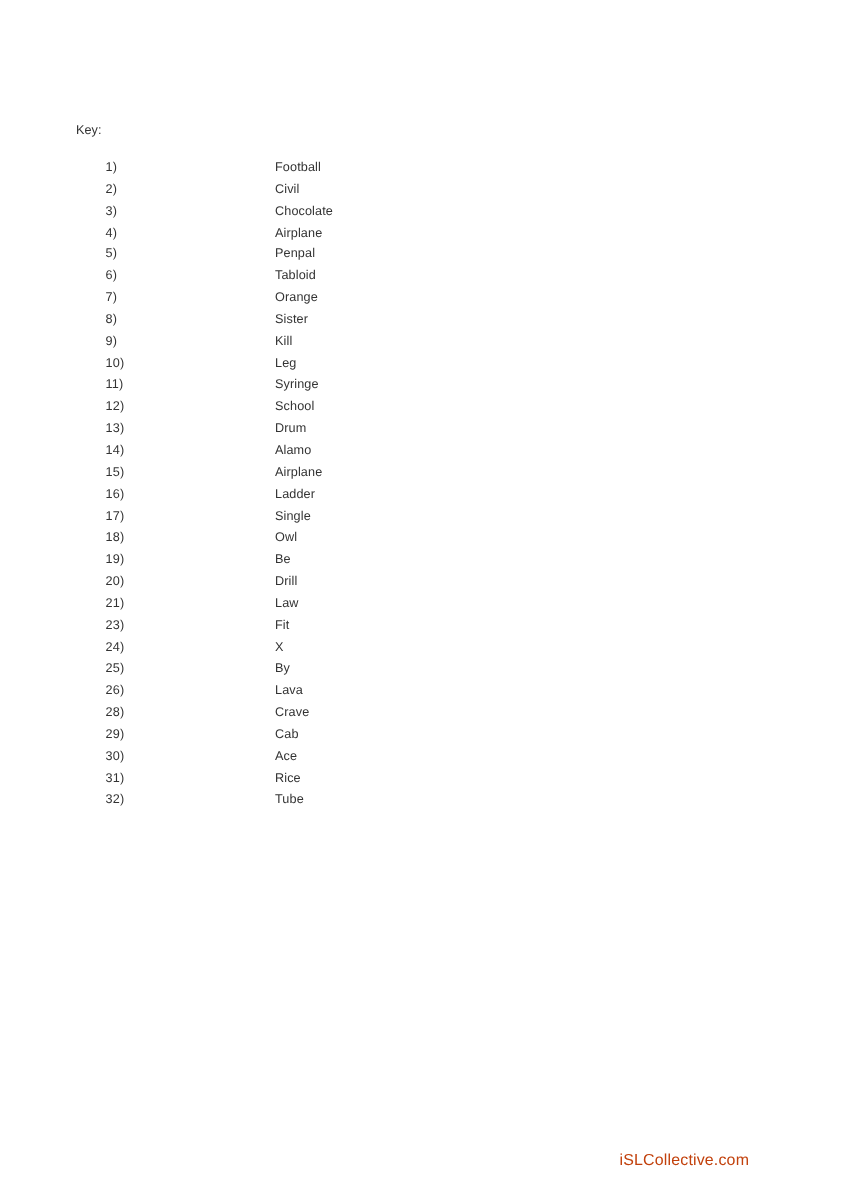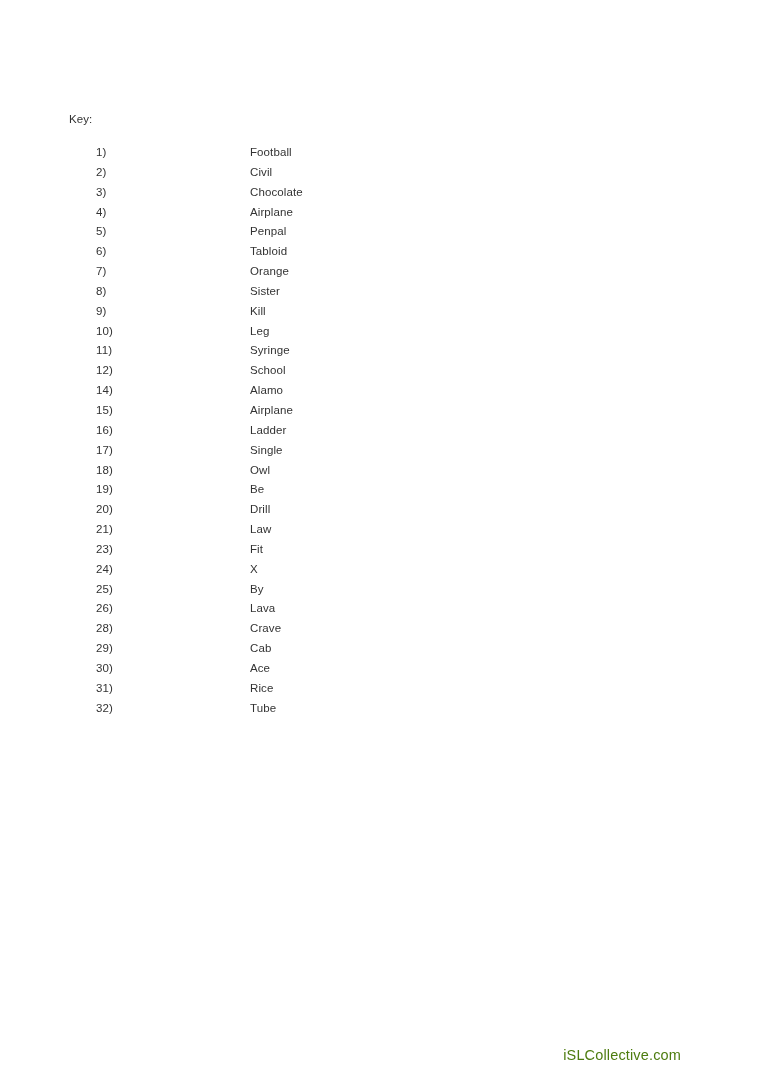--- a/index.html
+++ b/index.html
@@ -71,21 +71,21 @@
   }
 
   
   .footer-watermark {
     position: absolute;
     right: 11px;
     bottom: 21px;
     font-family: "Liberation Sans", "DejaVu Sans", sans-serif;
     font-size: 14.5px;
     line-height: 16px;
-    color: #4d7c0f;
+    color: #c2410c;
     letter-spacing: 0.15px;
     white-space: nowrap;
   }
 </style>
 </head>
 <body>
 
 <div class="page">
 
   <div class="key-heading">Key:</div>
@@ -133,20 +133,24 @@
       </div>
       <div class="answer-row">
         <span class="row-number">11)</span>
         <span class="row-word">Syringe</span>
       </div>
       <div class="answer-row">
         <span class="row-number">12)</span>
         <span class="row-word">School</span>
       </div>
       <div class="answer-row">
+        <span class="row-number">13)</span>
+        <span class="row-word">Drum</span>
+      </div>
+      <div class="answer-row">
         <span class="row-number">14)</span>
         <span class="row-word">Alamo</span>
       </div>
       <div class="answer-row">
         <span class="row-number">15)</span>
         <span class="row-word">Airplane</span>
       </div>
       <div class="answer-row">
         <span class="row-number">16)</span>
         <span class="row-word">Ladder</span>

